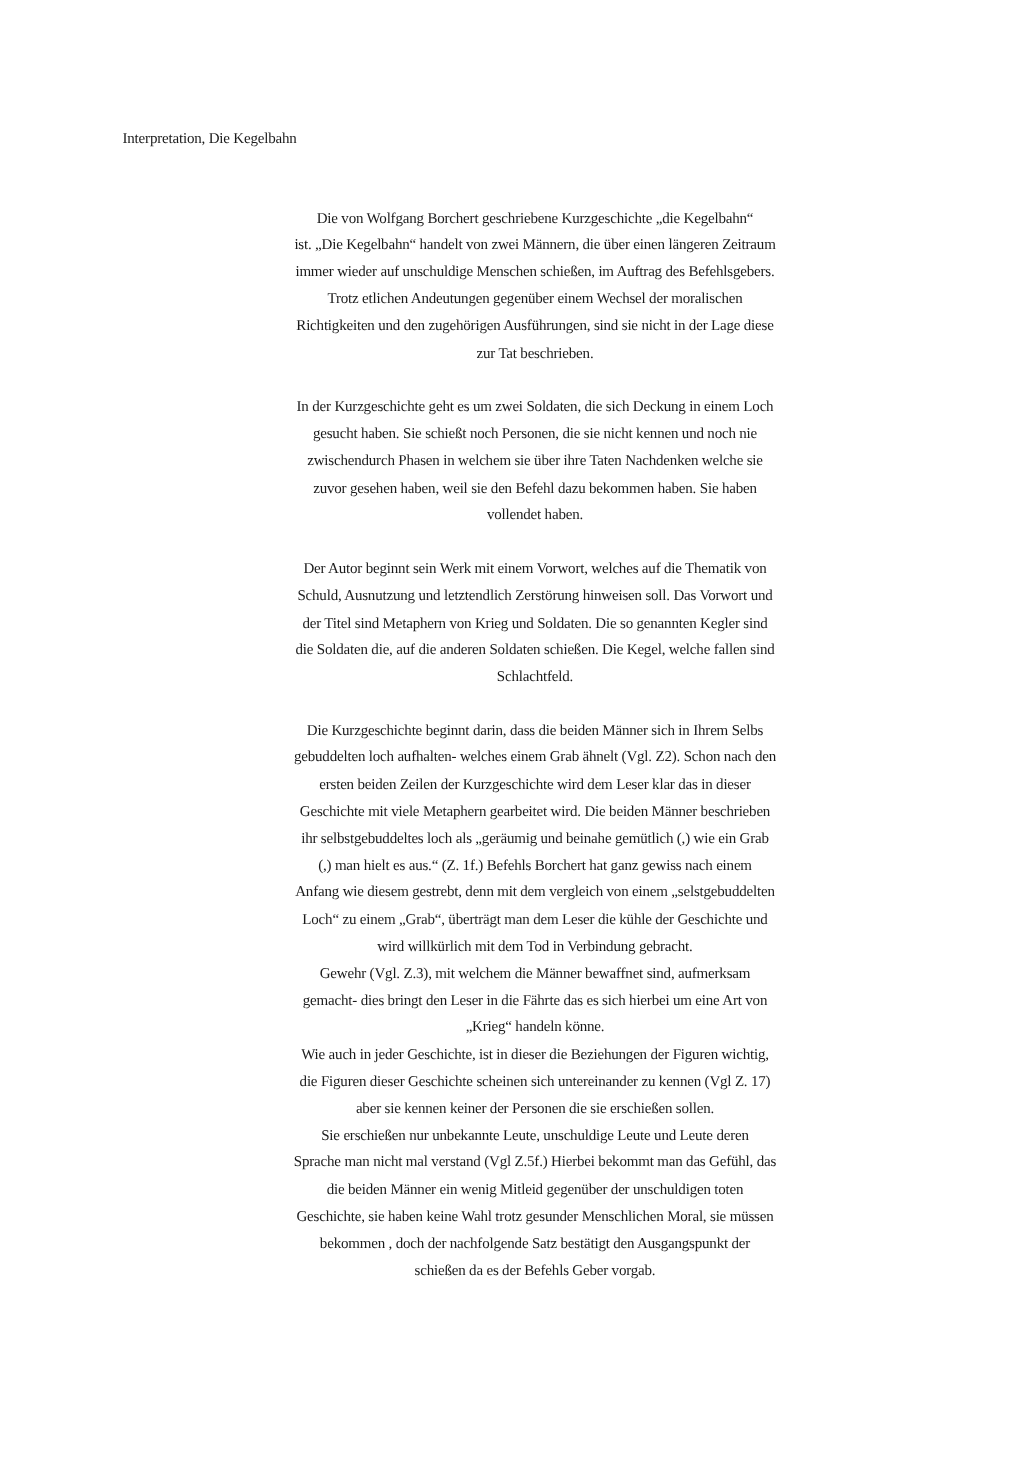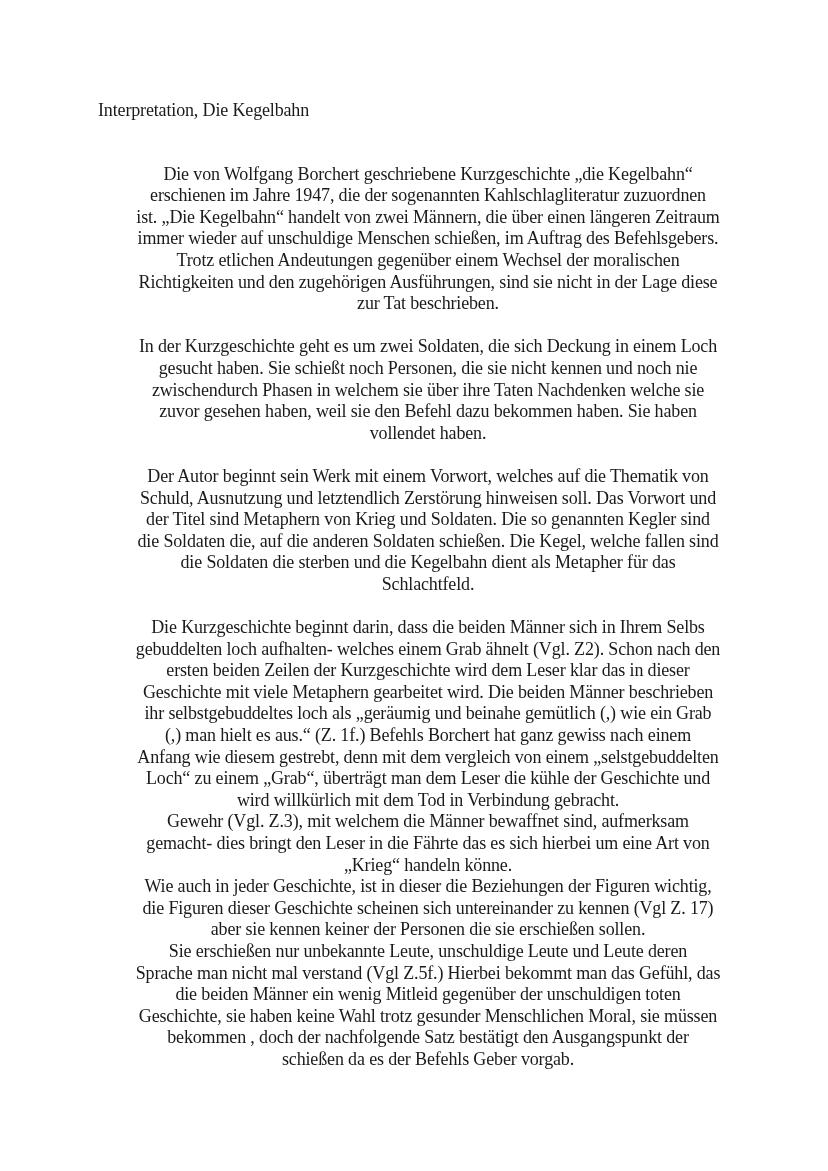--- a/index.html
+++ b/index.html
@@ -21,21 +21,21 @@
       height: 1171px;
       background: #ffffff;
     }
     .content {
       position: absolute;
       left: 98px;
       top: 100px;
       width: 660px;
       font-family: "Liberation Serif", "DejaVu Serif", serif;
       color: #1a1a1a;
-      font-size: 18px;
+      font-size: 12px;
       letter-spacing: -0.15px;
     }
     .title {
       height: 21.6px;
       line-height: 21.6px;
       white-space: nowrap;
       margin: 0;
     }
     .title-gap {
       height: 42px;
@@ -57,21 +57,20 @@
 </head>
 <body>
 
 <div class="page">
   <div class="content">
     <div class="title">Interpretation, Die Kegelbahn</div>
     <div class="title-gap"></div>
 
     <div class="para">
         <span class="line">Die von Wolfgang Borchert geschriebene Kurzgeschichte „die Kegelbahn“</span>
-        <span class="line">erschienen im Jahre 1947, die der sogenannten Kahlschlagliteratur zuzuordnen</span>
         <span class="line">ist. „Die Kegelbahn“ handelt von zwei Männern, die über einen längeren Zeitraum</span>
         <span class="line">immer wieder auf unschuldige Menschen schießen, im Auftrag des Befehlsgebers.</span>
         <span class="line">Trotz etlichen Andeutungen gegenüber einem Wechsel der moralischen</span>
         <span class="line">Richtigkeiten und den zugehörigen Ausführungen, sind sie nicht in der Lage diese</span>
         <span class="line">zur Tat beschrieben.</span>
       </div>
     <div class="para-gap"></div>
 
     <div class="para">
         <span class="line">In der Kurzgeschichte geht es um zwei Soldaten, die sich Deckung in einem Loch</span>
@@ -80,21 +79,20 @@
         <span class="line">zuvor gesehen haben, weil sie den Befehl dazu bekommen haben. Sie haben</span>
         <span class="line">vollendet haben.</span>
       </div>
     <div class="para-gap"></div>
 
     <div class="para">
         <span class="line">Der Autor beginnt sein Werk mit einem Vorwort, welches auf die Thematik von</span>
         <span class="line">Schuld, Ausnutzung und letztendlich Zerstörung hinweisen soll. Das Vorwort und</span>
         <span class="line">der Titel sind Metaphern von Krieg und Soldaten. Die so genannten Kegler sind</span>
         <span class="line">die Soldaten die, auf die anderen Soldaten schießen. Die Kegel, welche fallen sind</span>
-        <span class="line">die Soldaten die sterben und die Kegelbahn dient als Metapher für das</span>
         <span class="line">Schlachtfeld.</span>
       </div>
     <div class="para-gap"></div>
 
     <div class="para">
         <span class="line">Die Kurzgeschichte beginnt darin, dass die beiden Männer sich in Ihrem Selbs</span>
         <span class="line">gebuddelten loch aufhalten- welches einem Grab ähnelt (Vgl. Z2). Schon nach den</span>
         <span class="line">ersten beiden Zeilen der Kurzgeschichte wird dem Leser klar das in dieser</span>
         <span class="line">Geschichte mit viele Metaphern gearbeitet wird. Die beiden Männer beschrieben</span>
         <span class="line">ihr selbstgebuddeltes loch als „geräumig und beinahe gemütlich (,) wie ein Grab</span>

